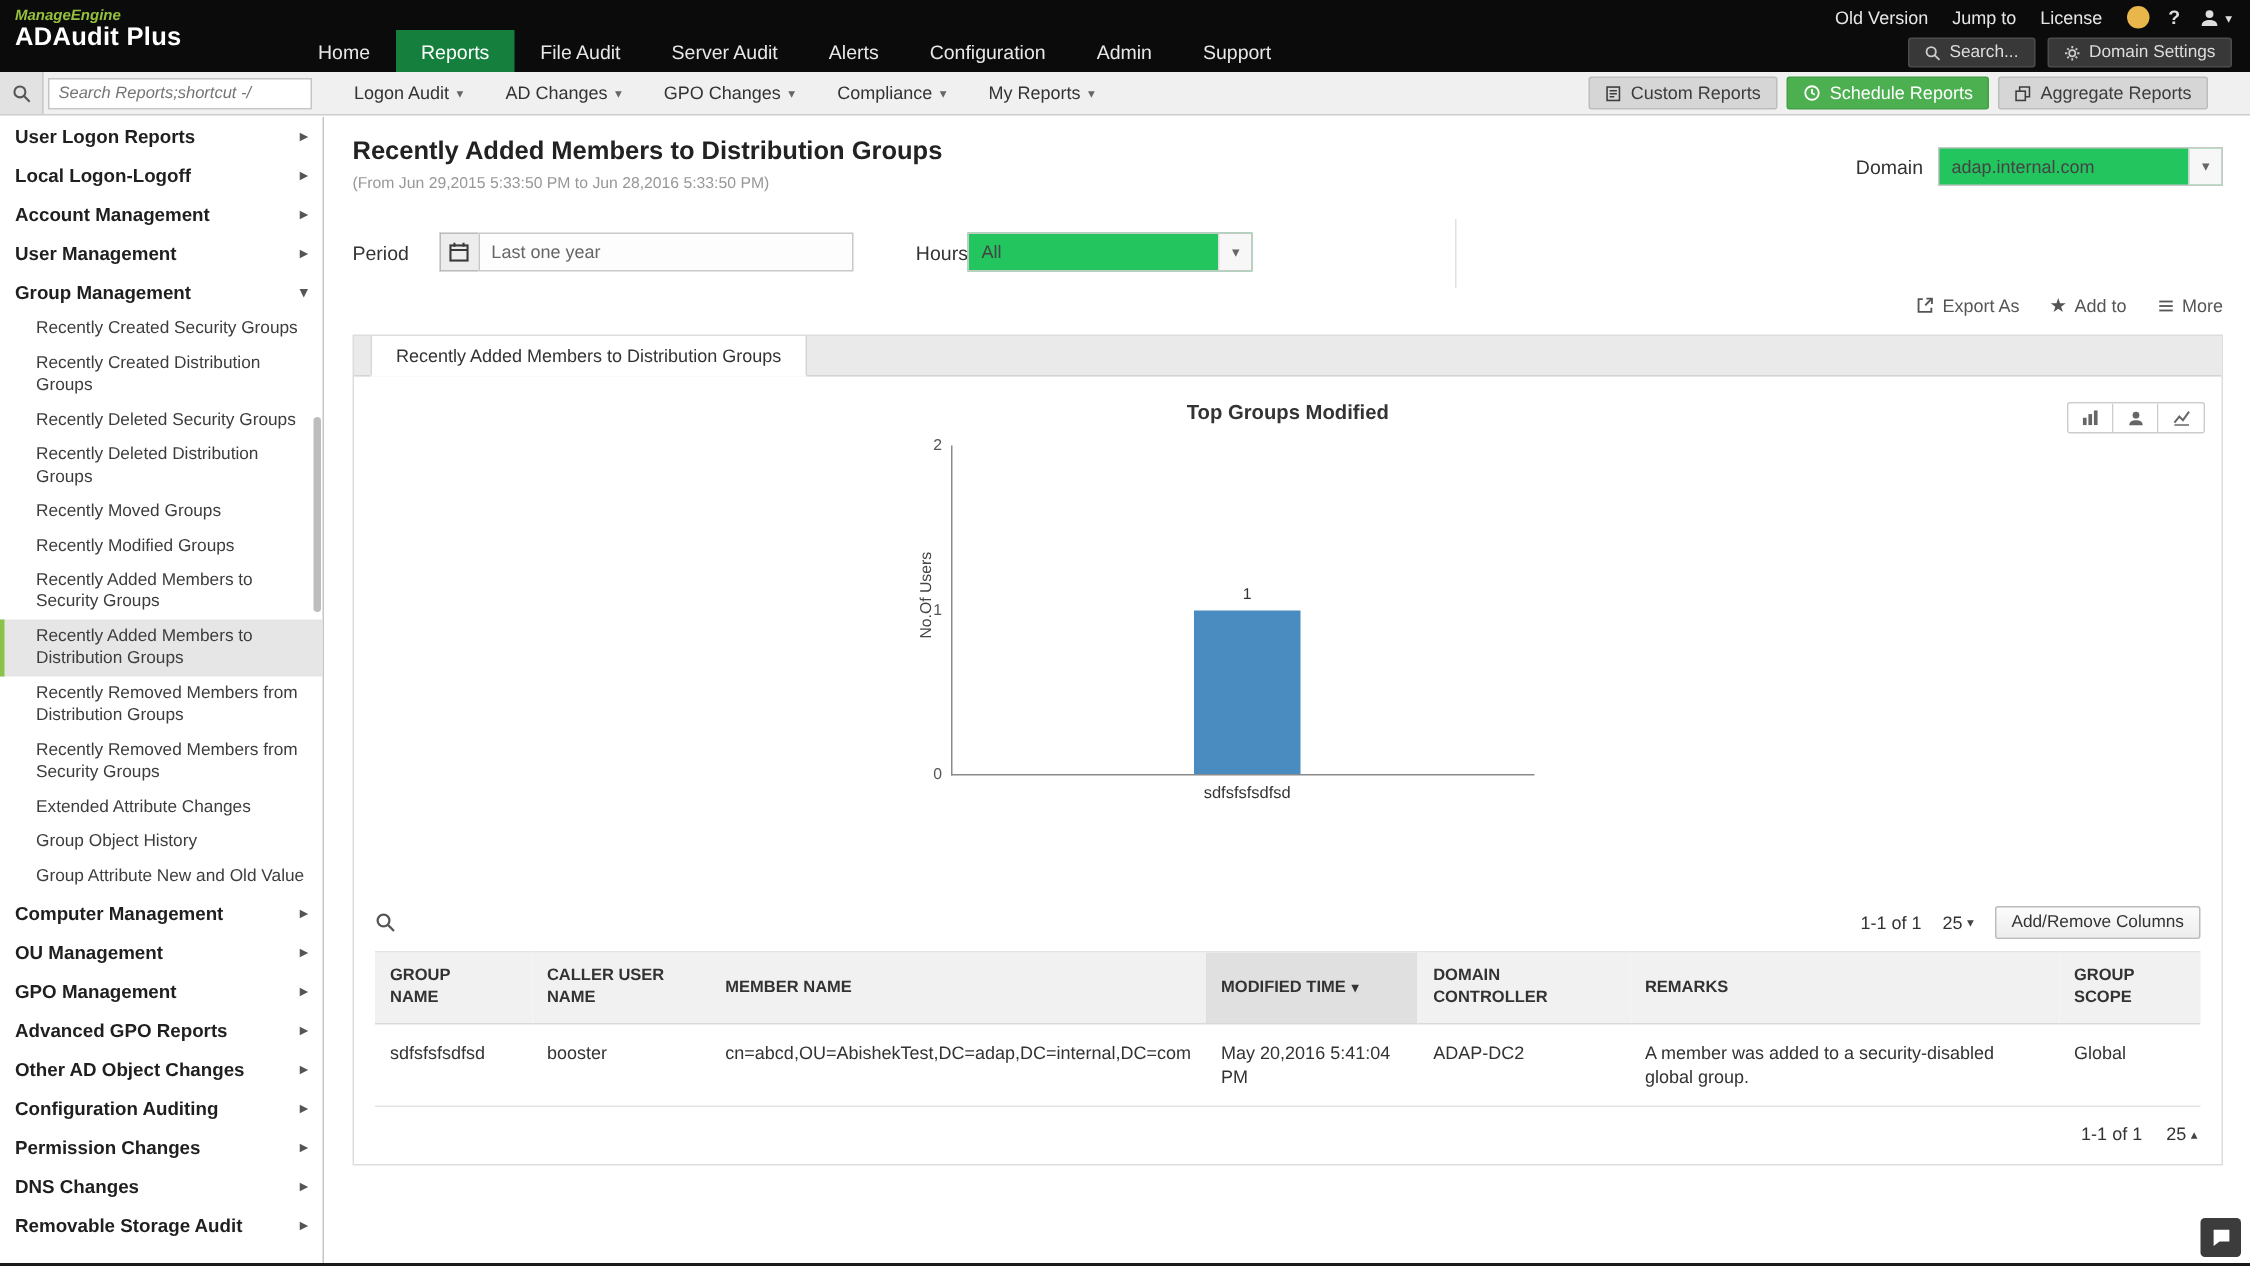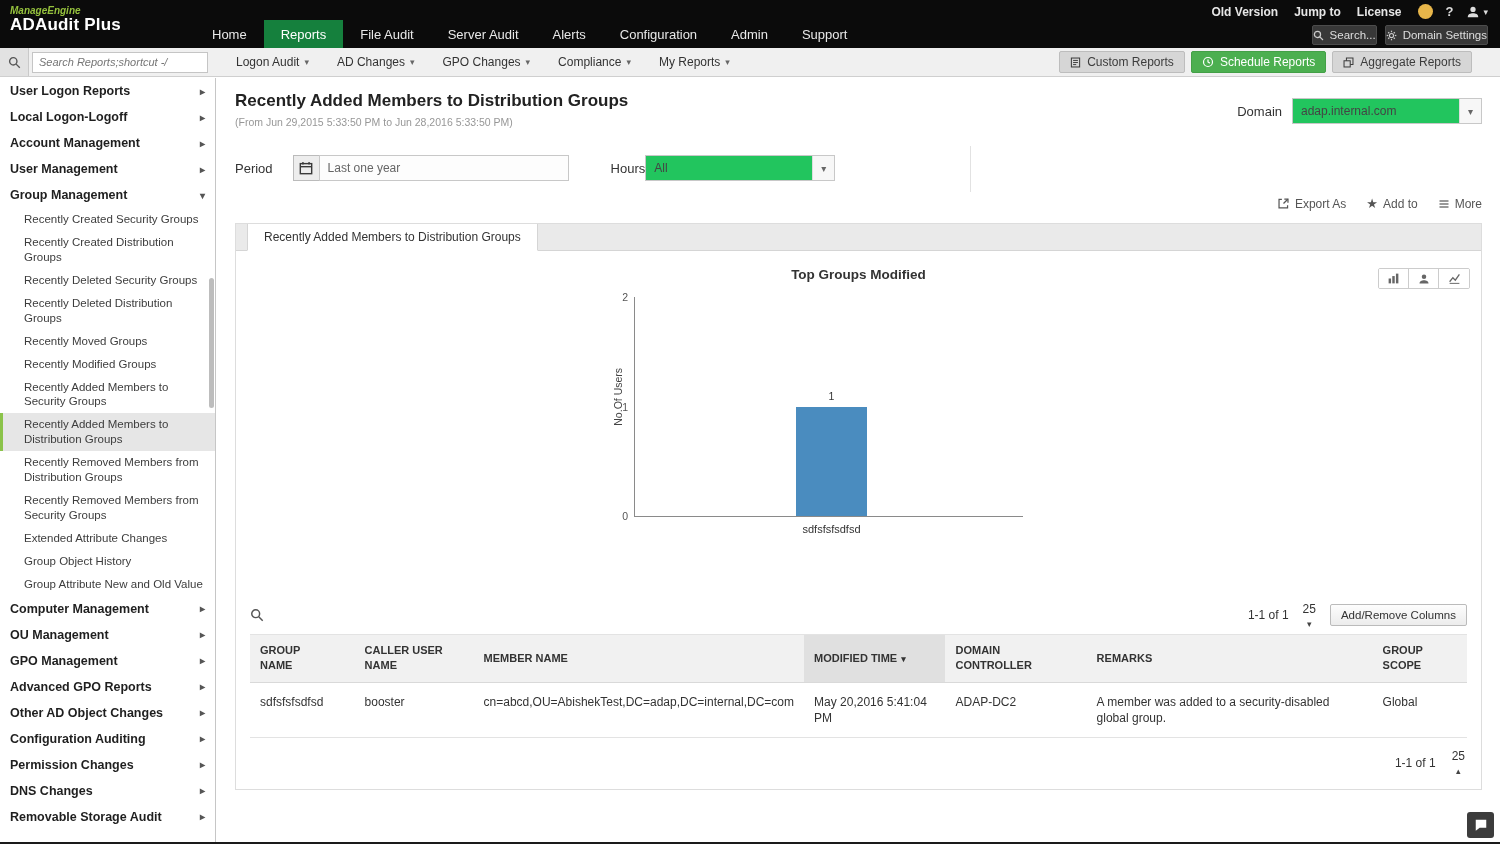--- a/index.html
+++ b/index.html
@@ -8,27 +8,27 @@
 
   
   .topbar { position: absolute; top: 0; left: 0; width: 100%; height: 48px; background: #0b0b0b; color: #fff; }
   .brand { position: absolute; left: 10px; top: 5px; line-height: 1.1; cursor: pointer; }
   .brand-l1 { color: #95c13d; font-size: 10px; font-style: italic; font-weight: bold; display:block; }
   .brand-l2 { color: #fff; font-size: 17px; font-weight: bold; display:block; letter-spacing: .2px; }
   .topnav { position: absolute; left: 195px; bottom: 0; height: 28px; display: flex; }
   .nav-item { padding: 0 17px; display: flex; align-items: center; font-size: 13px; color: #e8e8e8; cursor: pointer; }
   .nav-item.active { background: #15803d; color: #fff; }
   .top-utility { position: absolute; right: 12px; top: 4px; display: flex; align-items: center; gap: 16px; font-size: 12px; color: #e6e6e6; }
-  .top-utility .util-link { cursor: pointer; font-weight: bold; }
+  .top-utility .util-link { cursor: pointer; }
   .util-icons { display: flex; align-items: center; gap: 13px; }
   .circle-icon { width: 15px; height: 15px; border-radius: 50%; background: #e8b64a; display: inline-block; }
   .help-icon { font-size: 13px; font-weight: bold; color: #ddd; cursor: pointer; }
   .user-menu { display: flex; align-items: center; gap: 3px; color: #ddd; cursor: pointer; }
   .top-right2 { position: absolute; right: 12px; top: 25px; display: flex; gap: 8px; }
-  .top-pill { height: 20px; background: #383838; border: 1px solid #4c4c4c; border-radius: 2px; color: #ddd; font-size: 11.5px; display: flex; align-items: center; gap: 6px; padding: 0 0; cursor: pointer; }
+  .top-pill { height: 20px; background: #383838; border: 1px solid #4c4c4c; border-radius: 2px; color: #ddd; font-size: 11.5px; display: flex; align-items: center; gap: 6px; padding: 0 10px; cursor: pointer; }
 
   
   .toolbar { position: absolute; top: 48px; left: 0; width: 100%; height: 29px; background: #f0f0f0; border-bottom: 1px solid #cfcfcf; display: flex; align-items: center; }
   .tb-search-btn { width: 29px; height: 28px; background: #e2e2e2; border-right: 1px solid #c9c9c9; display: flex; align-items: center; justify-content: center; color: #555; cursor: pointer; flex: none; }
   .tb-search-input { width: 176px; height: 21px; margin-left: 3px; border: 1px solid #c5c5c5; font-size: 11px; font-style: italic; color: #8a8a8a; padding: 0 6px; font-family: "Liberation Sans", sans-serif; background: #fff; }
   .tb-menus { display: flex; margin-left: 14px; }
   .tb-menu { padding: 0 14px; font-size: 12px; color: #333; display: flex; align-items: center; gap: 5px; cursor: pointer; height: 28px; }
   .tb-menu .caret { font-size: 9px; color: #666; }
   .tb-actions { margin-left: auto; margin-right: 28px; display: flex; gap: 6px; }
   .tb-btn { height: 22px; padding: 0 10px; font-size: 12px; display: flex; align-items: center; gap: 6px; border-radius: 2px; cursor: pointer; }
@@ -79,21 +79,21 @@
   .plot { position: absolute; left: 398px; top: 46px; width: 389px; height: 220px; border-left: 1px solid #8a8a8a; border-bottom: 1px solid #8a8a8a; }
   .ytick { position: absolute; right: 100%; margin-right: 7px; font-size: 10.5px; color: #555; transform: translateY(-50%); }
   .ylab { position: absolute; left: -46px; top: 50%; transform: rotate(-90deg) translateX(28%); transform-origin: center; font-size: 10.5px; color: #444; white-space: nowrap; }
   .bar { position: absolute; left: 161px; bottom: 0; width: 71px; background: #4a8cbf; }
   .bar-value { position: absolute; left: 161px; width: 71px; text-align: center; font-size: 10.5px; color: #333; }
   .xcat { position: absolute; top: 100%; margin-top: 7px; left: 161px; width: 71px; text-align: center; font-size: 11px; color: #333; white-space: nowrap; }
 
   .table-toolbar { display: flex; align-items: center; height: 38px; padding: 0 14px; }
   .tt-search { color: #555; cursor: pointer; display: flex; align-items: center; }
   .tt-right { margin-left: auto; display: flex; align-items: center; gap: 14px; font-size: 12px; color: #333; }
-  .pgsize { display: flex; align-items: center; gap: 3px; cursor: pointer; flex-direction: column; }
+  .pgsize { display: flex; align-items: center; gap: 3px; cursor: pointer; }
   .pgsize .caret { font-size: 9px; color: #444; }
   .col-btn { border: 1px solid #bbb; background: linear-gradient(#fdfdfd, #ececec); padding: 4px 10px; font-size: 11.5px; color: #333; border-radius: 2px; cursor: pointer; }
 
   table.data { width: calc(100% - 28px); margin: 0 14px; border-collapse: collapse; font-size: 12px; }
   table.data th { background: #f1f1f1; text-align: left; padding: 8px 10px; font-size: 11px; color: #333; border-bottom: 1px solid #d9d9d9; border-top: 1px solid #e3e3e3; vertical-align: middle; height: 46px; }
   table.data th.sorted { background: #e0e0e0; white-space: nowrap; }
   table.data td { padding: 11px 10px; color: #333; border-bottom: 1px solid #e3e3e3; vertical-align: top; line-height: 1.35; }
   .th-narrow { display: inline-block; max-width: 62px; line-height: 1.4; }
   .th-narrow.w80 { max-width: 80px; }
   .th-narrow.w92 { max-width: 92px; }

